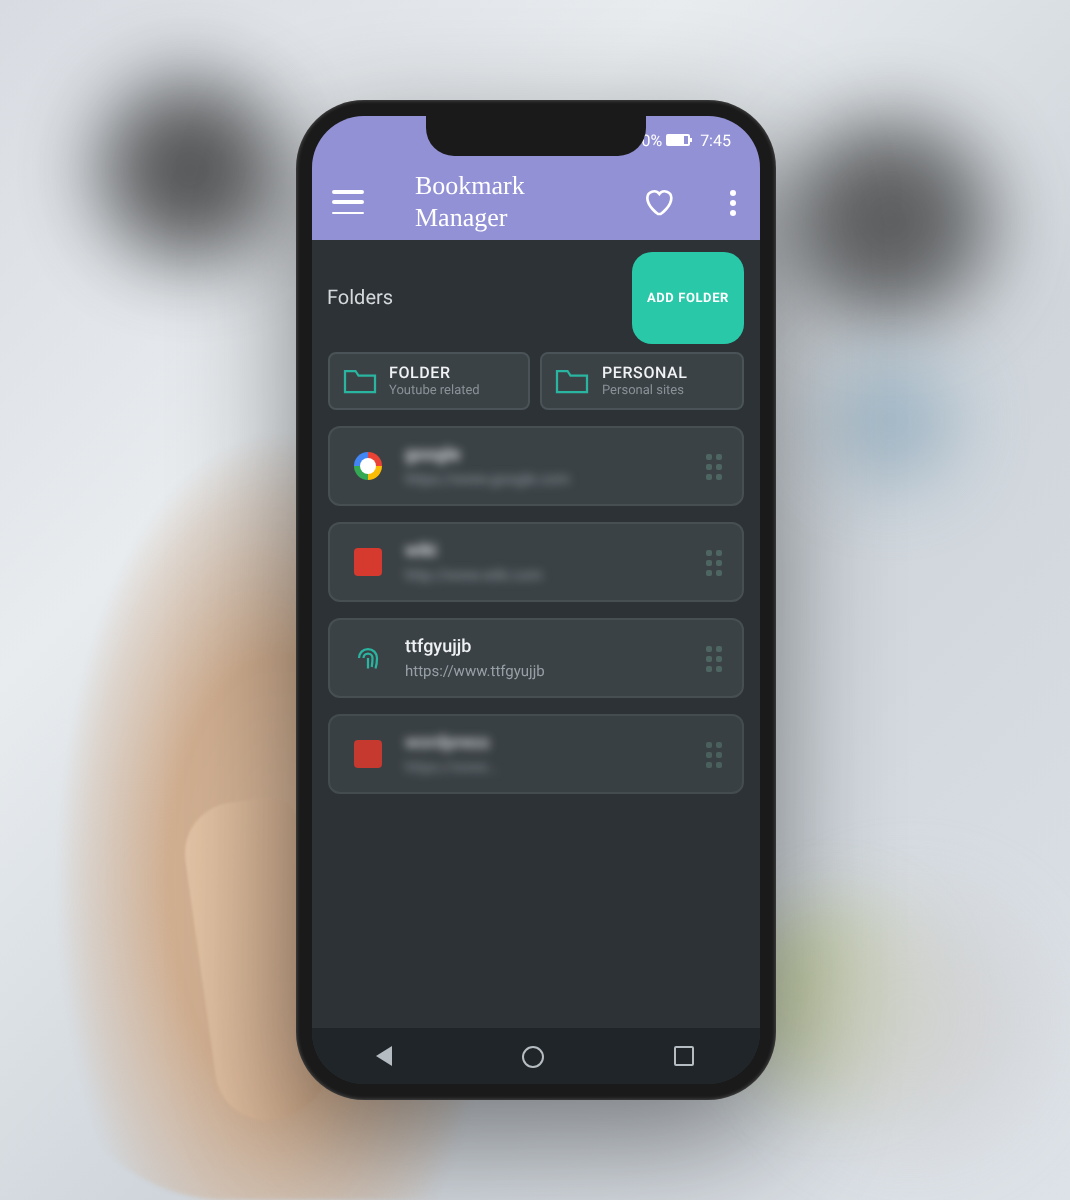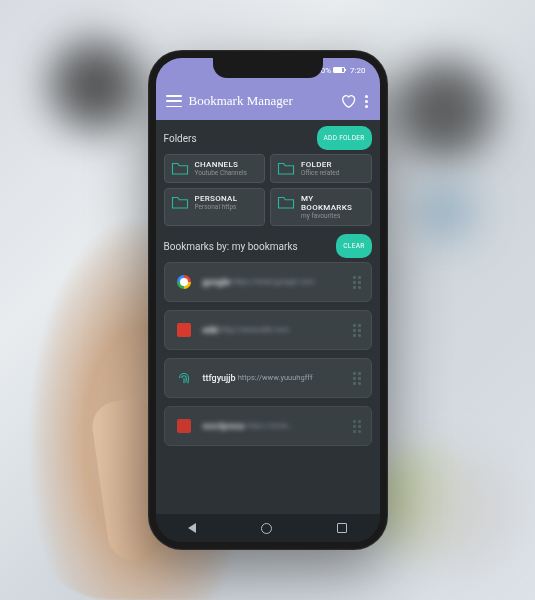--- a/index.html
+++ b/index.html
@@ -18,43 +18,43 @@
 .phone{position:relative;width:240px;height:500px;background:#1a1a1a;border-radius:34px;padding:8px;box-shadow:0 20px 60px rgba(0,0,0,.45),inset 0 0 2px rgba(255,255,255,.3)}
 .screen{position:relative;width:100%;height:100%;background:#2c3236;border-radius:26px;overflow:hidden}
 .notch{position:absolute;top:0;left:50%;transform:translateX(-50%);width:110px;height:20px;background:#1a1a1a;border-radius:0 0 14px 14px;z-index:50}
 
 .status{position:absolute;top:0;left:0;right:0;height:24px;display:flex;align-items:center;justify-content:flex-end;padding:0 14px;font-size:8px;color:#fff;background:#9391d6;gap:5px;z-index:5}
 .batt{display:inline-flex;align-items:center;gap:2px}
 .batt-icon{width:12px;height:6px;border:1px solid #fff;border-radius:1px;position:relative}
 .batt-icon::after{content:"";position:absolute;right:-2px;top:1px;width:1px;height:2px;background:#fff}
 .batt-fill{position:absolute;left:0;top:0;bottom:0;width:80%;background:#fff}
 
-.hdr{position:absolute;top:24px;left:0;right:0;height:38px;background:#9391d6;display:flex;align-items:center;padding:0 10px;gap:7px}
+.hdr{position:absolute;top:24px;left:0;right:0;height:38px;background:#9391d6;display:flex;align-items:center;padding:0 10px;gap:26px}
 .burger{width:16px;height:12px;display:flex;flex-direction:column;justify-content:space-between;cursor:pointer}
 .burger span{height:1.5px;background:#fff;border-radius:1px}
 .title{color:#fff;font-size:13px;font-family:"Brush Script MT","Segoe Script",cursive;flex:1}
 .heart{width:16px;height:16px;cursor:pointer}
 .dots{display:flex;flex-direction:column;gap:2px;cursor:pointer;padding:2px}
 .dots span{width:3px;height:3px;background:#fff;border-radius:50%}
 
 .content{position:absolute;top:62px;left:0;right:0;bottom:28px;overflow:hidden;padding:6px 8px}
 .sec-hdr{display:flex;align-items:center;justify-content:space-between;margin-bottom:4px}
 .sec-title{color:#d5d9dc;font-size:10px}
-.pill{background:#29c8a8;color:#fff;font-size:6.5px;font-weight:400;padding:8px 7px;border-radius:10px;cursor:pointer;letter-spacing:.3px}
+.pill{background:#29c8a8;color:#fff;font-size:6.5px;font-weight:700;padding:19px 7px;border-radius:10px;cursor:pointer;letter-spacing:.3px}
 
 .fgrid{display:grid;grid-template-columns:1fr 1fr;gap:5px;margin-bottom:8px}
 .folder{background:#3b4246;border:1px solid #4a5357;border-radius:4px;padding:5px 6px;display:flex;gap:6px;align-items:flex-start;cursor:pointer}
 .ficon{width:18px;height:16px;flex-shrink:0}
 .ftxt{display:flex;flex-direction:column;gap:0;min-width:0}
 .fname{color:#f0f2f4;font-size:8px;font-weight:500;letter-spacing:.3px}
 .fsub{color:#8a9298;font-size:6.5px}
 
 .bm{background:#3b4246;border:1px solid #484f53;border-radius:6px;padding:8px 8px;display:flex;align-items:center;gap:8px;margin-bottom:8px}
 .fav{width:22px;height:22px;border-radius:4px;flex-shrink:0;display:flex;align-items:center;justify-content:center}
-.btxt{flex:1;display:flex;flex-direction:row;gap:2px;min-width:0}
+.btxt{flex:1;display:flex;flex-direction:column;gap:2px;min-width:0}
 .btitle{color:#eef1f3;font-size:9px;font-weight:500}
 .burl{color:#97a0a6;font-size:7.5px}
 .blur{filter:blur(2.5px)}
 .grip{display:flex;flex-direction:column;gap:2px;cursor:pointer;padding:2px}
 .grip span{width:3px;height:3px;border:1px solid #6aa89a;border-radius:1px}
 .grip{display:grid;grid-template-columns:repeat(2,3px);grid-template-rows:repeat(3,3px);gap:2px}
 .grip span{width:3px;height:3px;background:#4e6661;border-radius:1px;border:none}
 
 .nav{position:absolute;bottom:0;left:0;right:0;height:28px;background:#1f2528;display:flex;align-items:center;justify-content:space-around}
 .nav-btn{color:#b5bcc2;cursor:pointer;display:flex;align-items:center;justify-content:center}
@@ -83,21 +83,21 @@
  <div class="screen">
   <div class="notch"></div>
 
   <div class="status">
     <span class="batt">
       <span>80%</span>
       <span class="batt-icon">
             <span class="batt-fill"></span>
           </span>
     </span>
-    <span>7:20</span>
+    <span>7:45</span>
   </div>
 
   <div class="hdr">
     <div class="burger">
           <span></span>
           <span></span>
           <span></span>
         </div>
     <div class="title">Bookmark Manager</div>
     <svg class="heart" viewBox="0 0 24 24" fill="none" stroke="#fff" stroke-width="2">
@@ -116,59 +116,37 @@
       <div class="sec-hdr">
         <div class="sec-title">Folders</div>
         <div class="pill">ADD FOLDER</div>
       </div>
       <div class="fgrid">
         <div class="folder">
           <svg class="ficon" viewBox="0 0 24 20" fill="none" stroke="#2ab5a0" stroke-width="1.5">
                 <path d="M2 4h7l2 3h11v11H2z"></path>
               </svg>
           <div class="ftxt">
-                <div class="fname">CHANNELS</div>
-                <div class="fsub">Youtube Channels</div>
-              </div>
-        </div>
-        <div class="folder">
-          <svg class="ficon" viewBox="0 0 24 20" fill="none" stroke="#2ab5a0" stroke-width="1.5">
-                <path d="M2 4h7l2 3h11v11H2z"></path>
-              </svg>
-          <div class="ftxt">
                 <div class="fname">FOLDER</div>
-                <div class="fsub">Office related</div>
+                <div class="fsub">Youtube related</div>
               </div>
         </div>
         <div class="folder">
           <svg class="ficon" viewBox="0 0 24 20" fill="none" stroke="#2ab5a0" stroke-width="1.5">
                 <path d="M2 4h7l2 3h11v11H2z"></path>
               </svg>
           <div class="ftxt">
                 <div class="fname">PERSONAL</div>
-                <div class="fsub">Personal https</div>
+                <div class="fsub">Personal sites</div>
               </div>
         </div>
-        <div class="folder">
-          <svg class="ficon" viewBox="0 0 24 20" fill="none" stroke="#2ab5a0" stroke-width="1.5">
-                <path d="M2 4h7l2 3h11v11H2z"></path>
-              </svg>
-          <div class="ftxt">
-                <div class="fname">MY BOOKMARKS</div>
-                <div class="fsub">my favourites</div>
-              </div>
-        </div>
       </div>
     </div>
 
     <div class="sect">
-      <div class="sec-hdr">
-        <div class="sec-title">Bookmarks by: my bookmarks</div>
-        <div class="pill">CLEAR</div>
-      </div>
 
       <div class="bm">
         <div class="fav">
               <div class="fv-chrome"></div>
             </div>
         <div class="btxt blur">
               <div class="btitle">google</div>
               <div class="burl">https://www.google.com</div>
             </div>
         <div class="grip">
@@ -200,21 +178,21 @@
       </div>
 
       <div class="bm">
         <div class="fav fv-fp">
           <svg width="18" height="18" viewBox="0 0 24 24" fill="none" stroke="#2ab5a0" stroke-width="1.5">
                 <path d="M6 12a6 6 0 0 1 12 0c0 4-1 7-1 7M9 12a3 3 0 0 1 6 0c0 3-.5 6-.5 6M12 12v7"></path>
               </svg>
         </div>
         <div class="btxt">
               <div class="btitle">ttfgyujjb</div>
-              <div class="burl">https://www.yuuuhgfff</div>
+              <div class="burl">https://www.ttfgyujjb</div>
             </div>
         <div class="grip">
               <span></span>
               <span></span>
               <span></span>
               <span></span>
               <span></span>
               <span></span>
             </div>
       </div>

